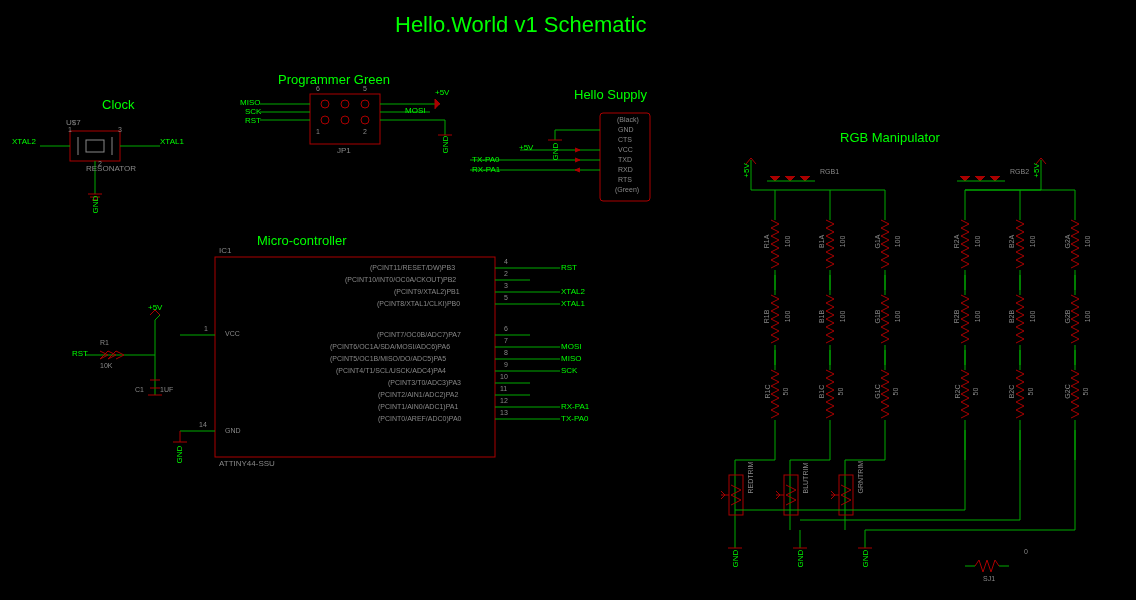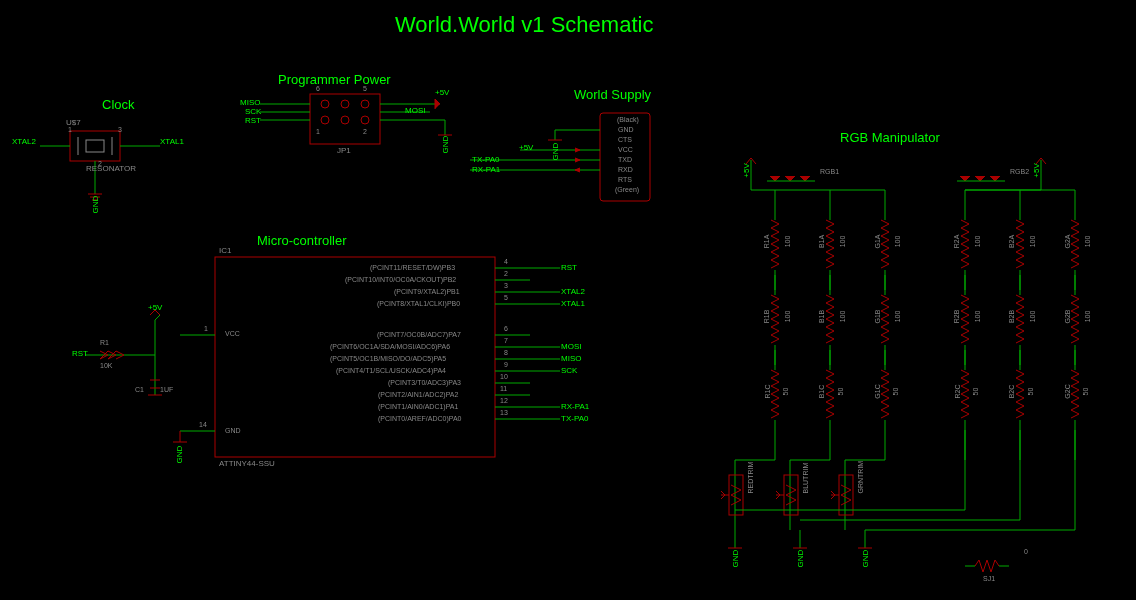--- a/index.html
+++ b/index.html
@@ -229,25 +229,25 @@
     <line x1="1075" y1="530" x2="865" y2="530"></line>
     </g>
     <g transform="translate(975,560)">
       <polyline points="0,6 4,0 8,12 12,0 16,12 20,0 24,6" stroke="#aa0000"></polyline>
       <line x1="-10" y1="6" x2="0" y2="6" stroke="#00aa00"></line>
       <line x1="24" y1="6" x2="34" y2="6" stroke="#00aa00"></line>
     </g>
   </g>
 </svg>
 
-<div class="title" style="left:395px;top:12px">World.World v1 Schematic</div>
+<div class="title" style="left:395px;top:12px">Hello.World v1 Schematic</div>
 
 <div class="section" style="left:102px;top:97px">Clock</div>
-<div class="section" style="left:278px;top:72px">Programmer Power</div>
-<div class="section" style="left:574px;top:87px">World Supply</div>
+<div class="section" style="left:278px;top:72px">Programmer Green</div>
+<div class="section" style="left:574px;top:87px">Hello Supply</div>
 <div class="section" style="left:257px;top:233px">Micro-controller</div>
 <div class="section" style="left:840px;top:130px">RGB Manipulator</div>
 
 <div class="label-gray" style="left:66px;top:118px">U$7</div>
 <div class="label-gray" style="left:86px;top:164px">RESONATOR</div>
 <div class="label" style="left:12px;top:137px">XTAL2</div>
 <div class="label" style="left:160px;top:137px">XTAL1</div>
 <div class="label-gray small" style="left:68px;top:126px">1</div>
 <div class="label-gray small" style="left:118px;top:126px">3</div>
 <div class="label-gray small" style="left:98px;top:160px">2</div>

